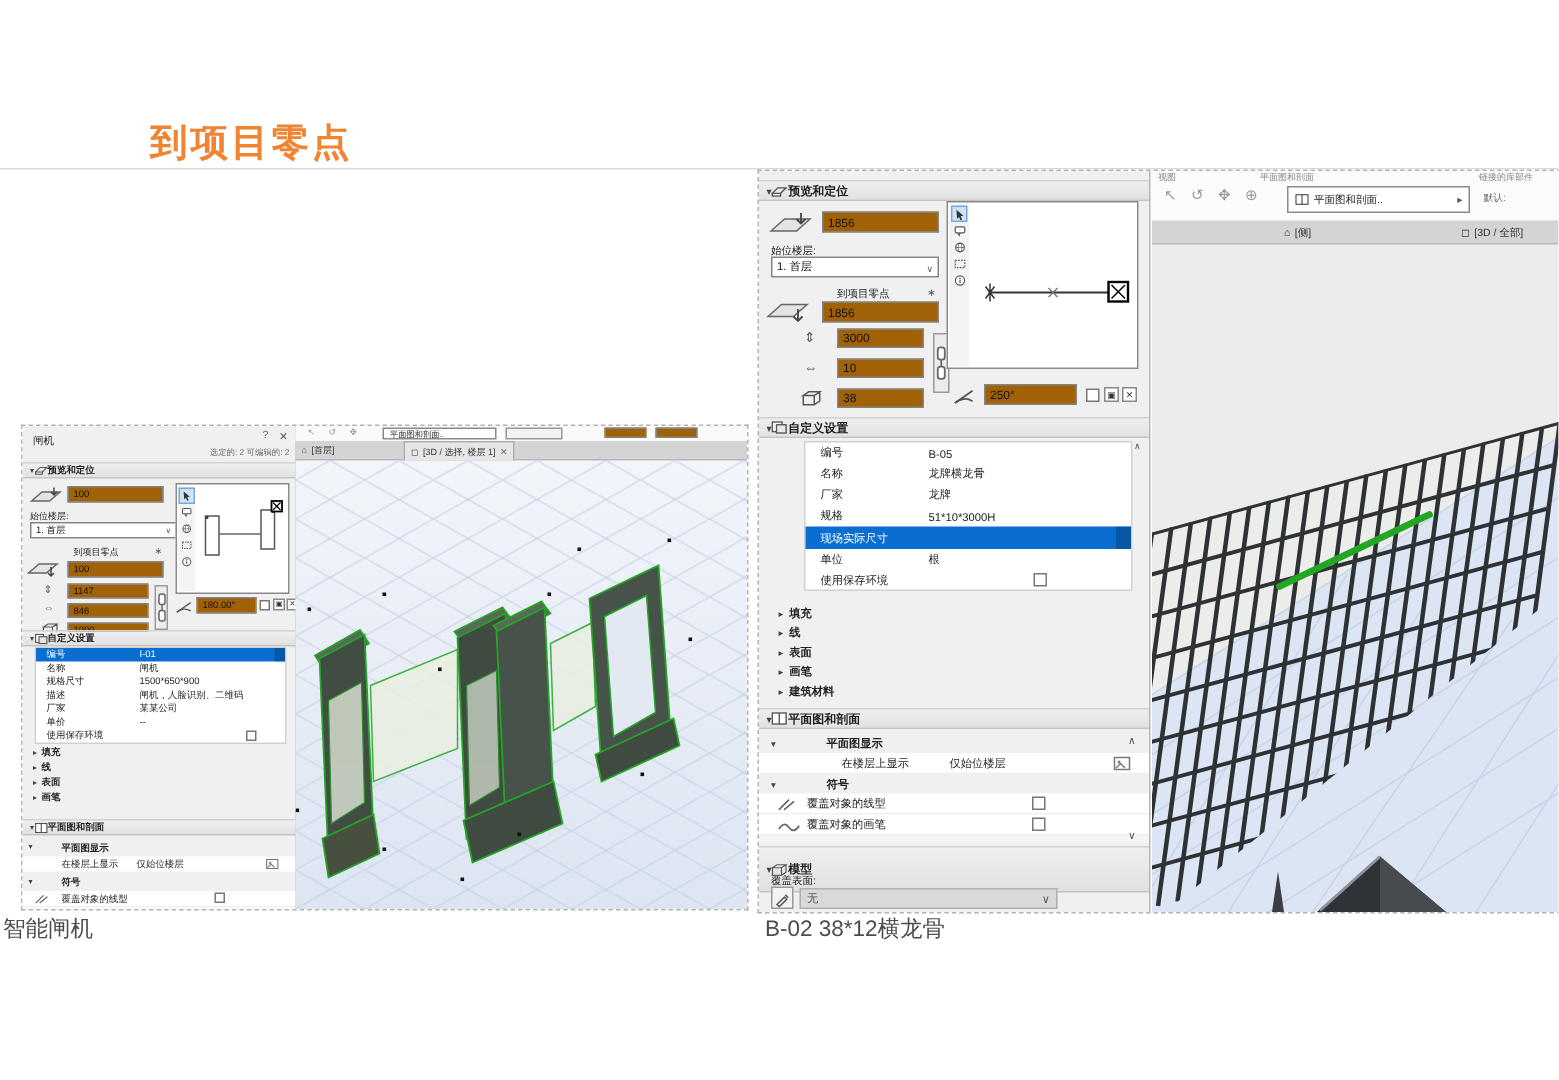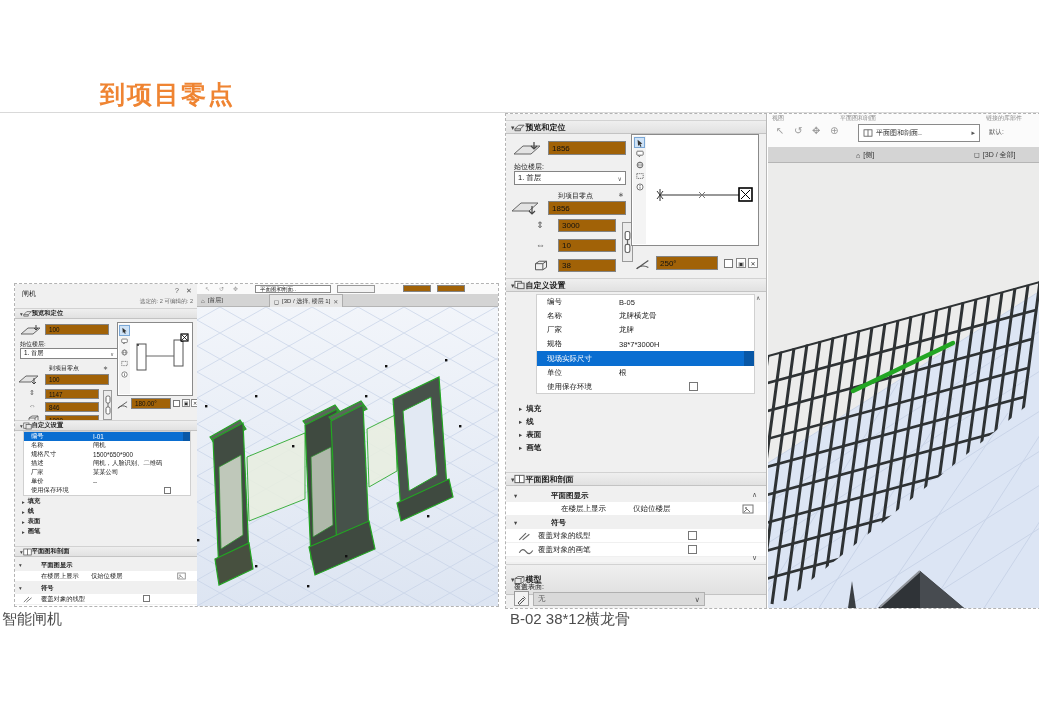--- a/index.html
+++ b/index.html
@@ -448,21 +448,21 @@
         <div class="rowt" style="top:14px;height:14px">
           <span class="rl" style="margin-left:10px;width:72px">名称</span>
           <span class="rv">龙牌横龙骨</span>
         </div>
         <div class="rowt" style="top:28px;height:14px">
           <span class="rl" style="margin-left:10px;width:72px">厂家</span>
           <span class="rv">龙牌</span>
         </div>
         <div class="rowt" style="top:42px;height:14px">
           <span class="rl" style="margin-left:10px;width:72px">规格</span>
-          <span class="rv">38*7*3000H</span>
+          <span class="rv">51*10*3000H</span>
         </div>
         <div class="rowt" style="top:71px;height:14px">
           <span class="rl" style="margin-left:10px;width:72px">单位</span>
           <span class="rv">根</span>
         </div>
         <div class="rowt selrow" style="top:56px;height:15px">
           <span class="rl" style="margin-left:10px;width:120px">现场实际尺寸</span>
           <span class="rv"></span>
           <span class="selblock" style="right:0;top:0;width:10px;height:15px"></span>
         </div>
@@ -481,20 +481,24 @@
           <span class="caretR" style="margin-left:13px"></span>
           <span style="margin-left:4px;font-weight:bold">线</span>
         </div>
       <div class="rowt" style="top:314px;height:13px">
           <span class="caretR" style="margin-left:13px"></span>
           <span style="margin-left:4px;font-weight:bold">表面</span>
         </div>
       <div class="rowt" style="top:327px;height:13px">
           <span class="caretR" style="margin-left:13px"></span>
           <span style="margin-left:4px;font-weight:bold">画笔</span>
+        </div>
+      <div class="rowt" style="top:340px;height:13px">
+          <span class="caretR" style="margin-left:13px"></span>
+          <span style="margin-left:4px;font-weight:bold">建筑材料</span>
         </div>
 
       <div class="sech" style="top:358px;height:14px;font-size:8px">
         <span class="caret"></span>
         <svg width="11" height="10" viewBox="0 0 12 10">
             <rect x="1" y="1" width="10" height="8" fill="#fff" stroke="#555"></rect>
             <path d="M6 1 V9" stroke="#555"></path>
           </svg>
         <span>平面图和剖面</span>
       </div>

